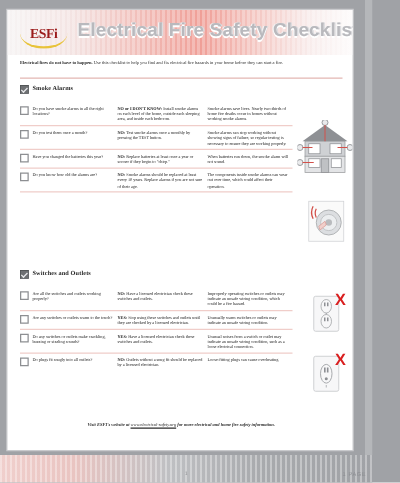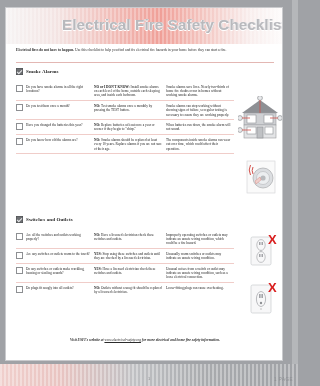--- a/index.html
+++ b/index.html
@@ -147,20 +147,24 @@
 
 <div class="viewer">
 
   <div class="scroll-rail"></div>
 
   <div class="page">
 
     <div class="header-band"></div>
     <div class="header-hatch"></div>
 
+    <div class="logo">
+      <span class="mark">ESFi</span>
+      <span class="swoosh"></span>
+    </div>
 
     <div class="title">Electrical Fire Safety Checklist</div>
 
     <div class="intro">
       <b>Electrical fires do not have to happen.</b><span> Use this checklist to help you find and fix electrical fire hazards in your home before they can start a fire.</span>
     </div>
 
     <div class="hr" style="top:54px;"></div>
 
     <div class="section" style="top:60px;">

